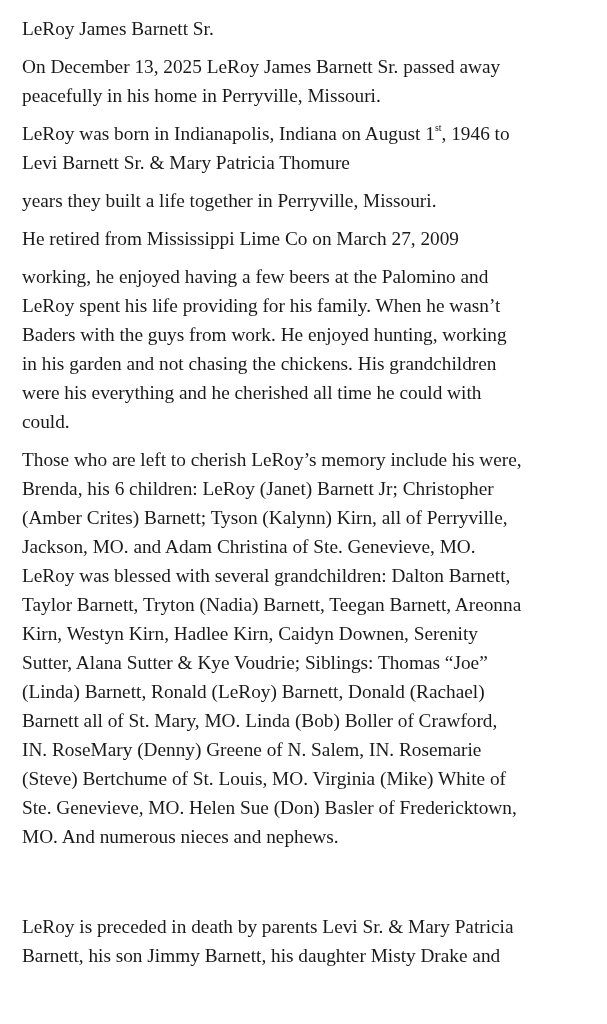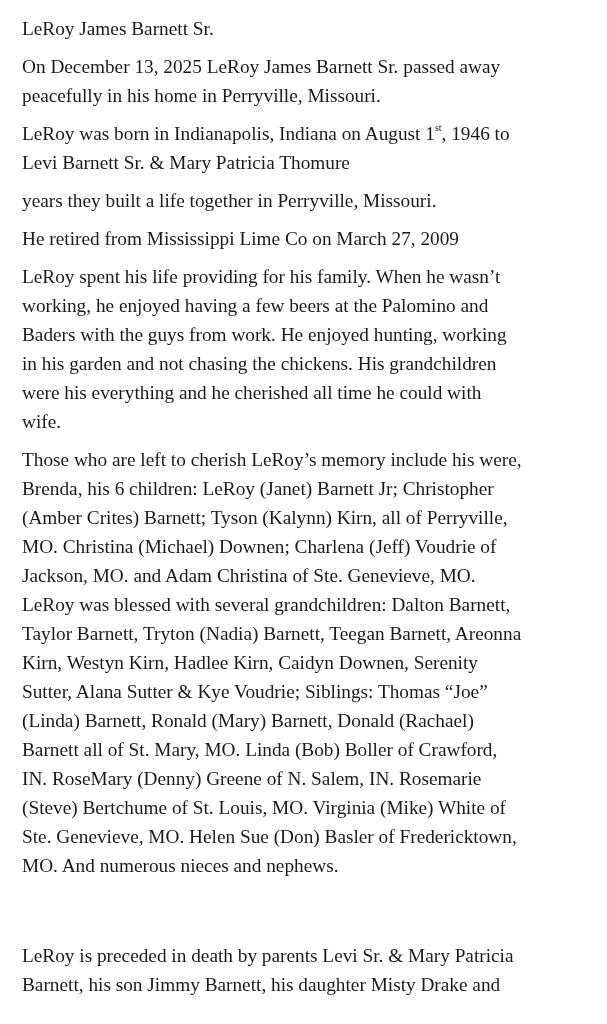--- a/index.html
+++ b/index.html
@@ -39,39 +39,38 @@
 
   <p>
     <span class="line">years they built a life together in Perryville, Missouri.</span>
   </p>
 
   <p>
     <span class="line">He retired from Mississippi Lime Co on March 27, 2009</span>
   </p>
 
   <p>
+    <span class="line">working, he enjoyed having a few beers at the Palomino and</span>
     <span class="line">LeRoy spent his life providing for his family. When he wasn’t</span>
-    <span class="line">working, he enjoyed having a few beers at the Palomino and</span>
     <span class="line">Baders with the guys from work. He enjoyed hunting, working</span>
     <span class="line">in his garden and not chasing the chickens. His grandchildren</span>
     <span class="line">were his everything and he cherished all time he could with</span>
-    <span class="line">wife.</span>
+    <span class="line">could.</span>
   </p>
 
   <p>
     <span class="line">Those who are left to cherish LeRoy’s memory include his were,</span>
     <span class="line">Brenda, his 6 children: LeRoy (Janet) Barnett Jr; Christopher</span>
     <span class="line">(Amber Crites) Barnett; Tyson (Kalynn) Kirn, all of Perryville,</span>
-    <span class="line">MO. Christina (Michael) Downen; Charlena (Jeff) Voudrie of</span>
     <span class="line">Jackson, MO. and Adam Christina of Ste. Genevieve, MO.</span>
     <span class="line">LeRoy was blessed with several grandchildren: Dalton Barnett,</span>
     <span class="line">Taylor Barnett, Tryton (Nadia) Barnett, Teegan Barnett, Areonna</span>
     <span class="line">Kirn, Westyn Kirn, Hadlee Kirn, Caidyn Downen, Serenity</span>
     <span class="line">Sutter, Alana Sutter &amp; Kye Voudrie; Siblings: Thomas “Joe”</span>
-    <span class="line">(Linda) Barnett, Ronald (Mary) Barnett, Donald (Rachael)</span>
+    <span class="line">(Linda) Barnett, Ronald (LeRoy) Barnett, Donald (Rachael)</span>
     <span class="line">Barnett all of St. Mary, MO. Linda (Bob) Boller of Crawford,</span>
     <span class="line">IN. RoseMary (Denny) Greene of N. Salem, IN. Rosemarie</span>
     <span class="line">(Steve) Bertchume of St. Louis, MO. Virginia (Mike) White of</span>
     <span class="line">Ste. Genevieve, MO. Helen Sue (Don) Basler of Fredericktown,</span>
     <span class="line">MO. And numerous nieces and nephews.</span>
   </p>
 
   <div class="spacer"></div>
 
   <p>

